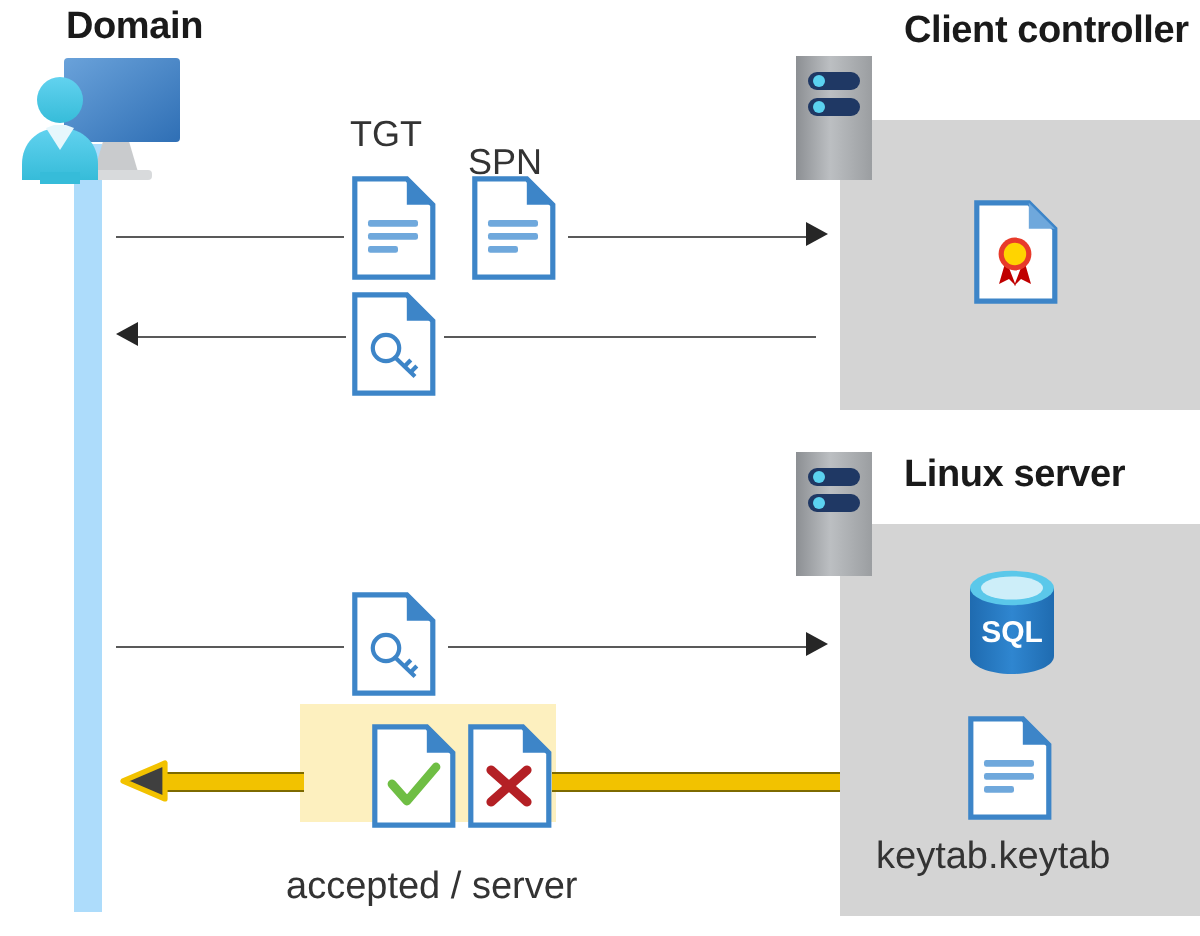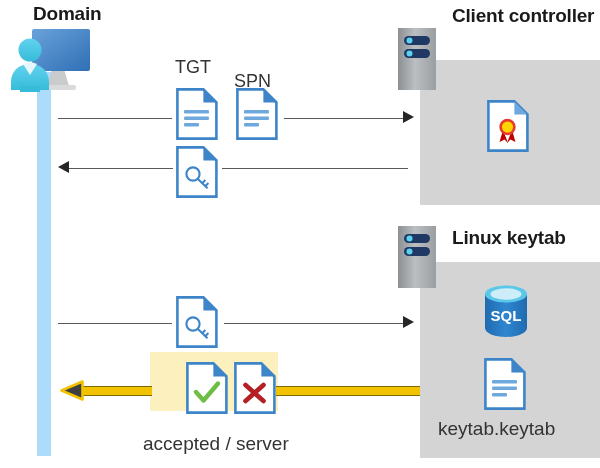--- a/index.html
+++ b/index.html
@@ -135,21 +135,21 @@
       <rect x="0" y="0" width="38" height="62" fill="url(#rkG)"></rect>
       <rect x="6" y="8" width="26" height="9" rx="4.5" fill="#1f3864"></rect>
       <circle cx="11.5" cy="12.5" r="3" fill="#5bd2f0"></circle>
       <rect x="6" y="21" width="26" height="9" rx="4.5" fill="#1f3864"></rect>
       <circle cx="11.5" cy="25.5" r="3" fill="#5bd2f0"></circle>
     </svg>
   </div>
 
   <div class="title" id="client-title">Domain</div>
   <div class="title" id="dc-title">Client controller</div>
-  <div class="title" id="linux-title">Linux keytab</div>
+  <div class="title" id="linux-title">Linux server</div>
 
   <div class="hline" style="left:58px;top:118px;width:114px;"></div>
   <div class="hline" style="left:284px;top:118px;width:120px;"></div>
   <div class="arrowR" style="left:403px;top:111px;"></div>
 
   <div class="slabel" id="lbl-tgt">TGT</div>
   <div class="slabel" id="lbl-spn">SPN</div>
 
   <div class="doc" id="doc-tgt">
     <svg viewBox="0 0 42 52" width="42" height="52">

